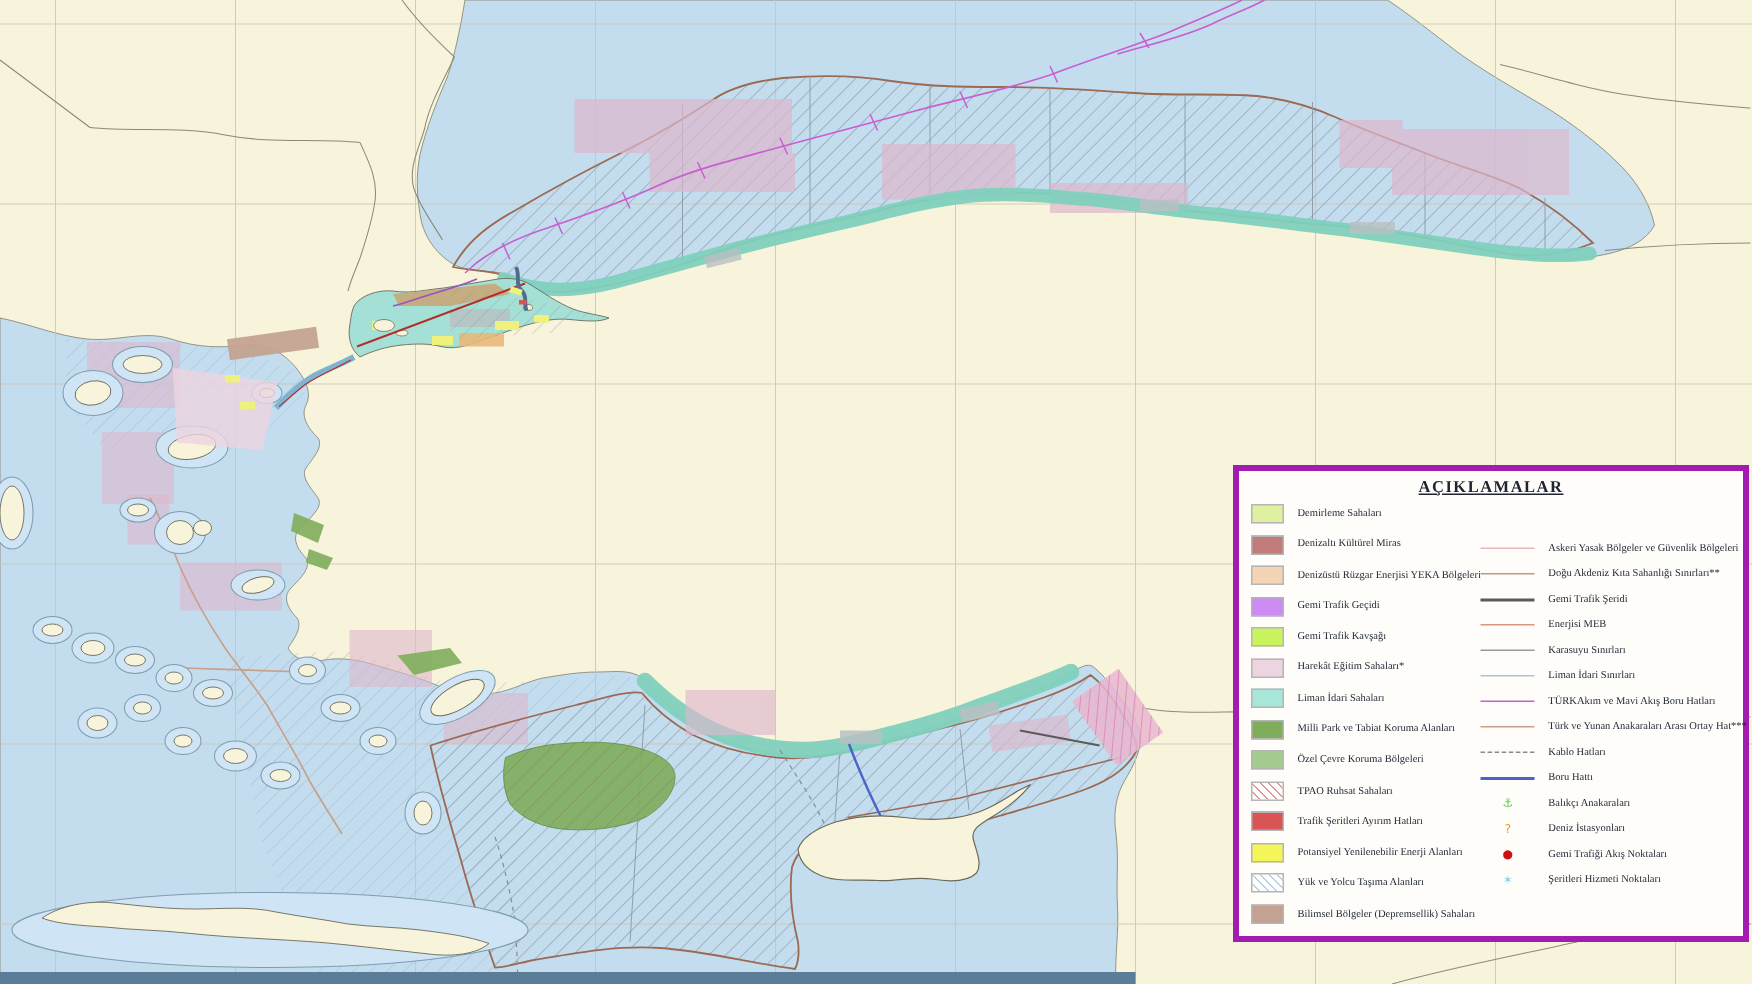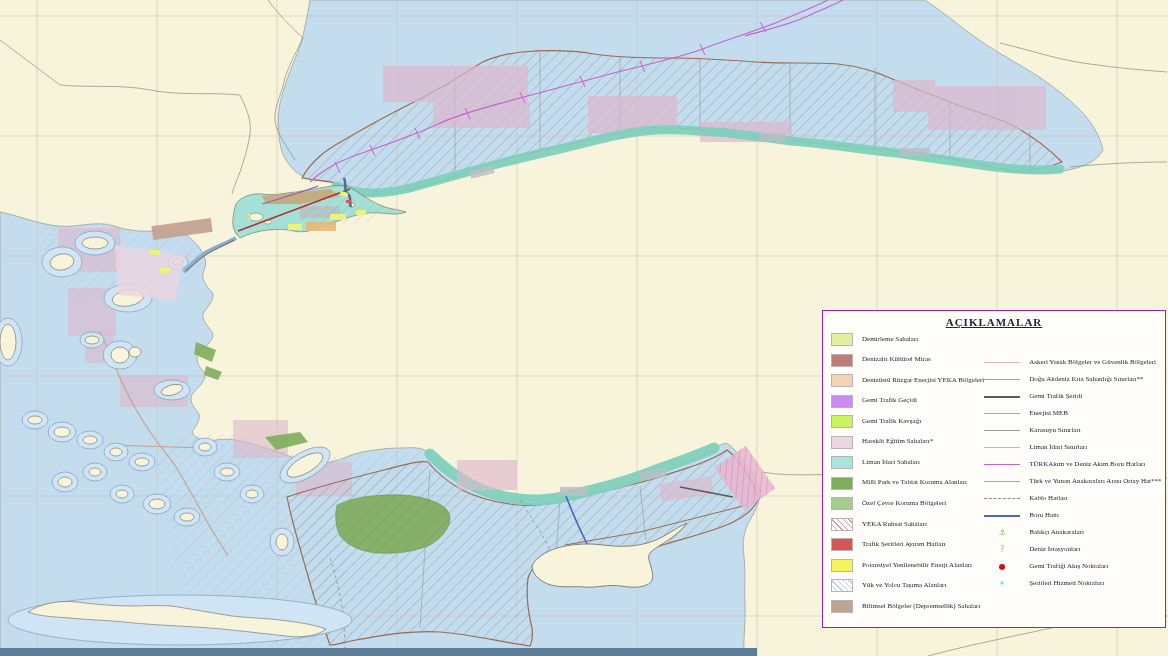--- a/index.html
+++ b/index.html
@@ -2,21 +2,21 @@
 <html><head>
 <meta charset="utf-8">
 <style>
   html,body{margin:0;padding:0;background:#e8e8e8;}
   .stage{position:relative;width:1168px;height:656px;overflow:hidden;background:#f8f4dc;
          font-family:"Liberation Serif",serif;}
   .stage svg{position:absolute;left:0;top:0;}
 
   
   .legend{position:absolute;left:822px;top:310px;width:344px;height:318px;
-          background:#fffdfa;border:1px solid #a21caf;box-sizing:border-box;
+          background:#fffdfa;border:4px solid #a21caf;box-sizing:border-box;
           padding:3px 8px 6px 8px;color:#1f2433;}
   .legend-title{text-align:center;font-weight:bold;font-size:11px;letter-spacing:1px;
                 text-decoration:underline;margin:2px 0 3px 0;}
   .legend-cols{display:flex;height:284px;}
   .col{display:flex;flex-direction:column;justify-content:space-between;}
   .col.areas{flex:0 0 47%;}
   .col.markers{flex:1;justify-content:center;}
   .lrow{display:flex;align-items:center;gap:9px;height:17px;}
   .swatch{width:22px;height:13px;border:1px solid #b5b5b5;flex:none;box-sizing:border-box;}
   .lsample{width:36px;flex:none;display:flex;align-items:center;justify-content:center;}
@@ -320,21 +320,21 @@
           <div class="lrow">
             <span class="swatch" style="background: rgb(127, 173, 92);"></span>
             <span class="lbl">Milli Park ve Tabiat Koruma Alanları</span>
           </div>
           <div class="lrow">
             <span class="swatch" style="background: rgb(166, 203, 142);"></span>
             <span class="lbl">Özel Çevre Koruma Bölgeleri</span>
           </div>
           <div class="lrow">
             <span class="swatch" style="background: repeating-linear-gradient(45deg, rgb(255, 255, 255) 0px, rgb(255, 255, 255) 3px, rgb(224, 152, 152) 3px, rgb(224, 152, 152) 4px);"></span>
-            <span class="lbl">YEKA Ruhsat Sahaları</span>
+            <span class="lbl">TPAO Ruhsat Sahaları</span>
           </div>
           <div class="lrow">
             <span class="swatch" style="background: rgb(217, 85, 85);"></span>
             <span class="lbl">Trafik Şeritleri Ayırım Hatları</span>
           </div>
           <div class="lrow">
             <span class="swatch" style="background: rgb(243, 245, 89);"></span>
             <span class="lbl">Potansiyel Yenilenebilir Enerji Alanları</span>
           </div>
           <div class="lrow">
@@ -380,21 +380,21 @@
           <div class="lrow">
             <span class="lsample">
               <span class="lline" style="border-top: 1px solid rgb(168, 196, 220);"></span>
             </span>
             <span class="lbl">Liman İdari Sınırları</span>
           </div>
           <div class="lrow">
             <span class="lsample">
               <span class="lline" style="border-top: 1px solid rgb(199, 95, 208);"></span>
             </span>
-            <span class="lbl">TÜRKAkım ve Deniz Akım Boru Hatları</span>
+            <span class="lbl">TÜRKAkım ve Mavi Akış Boru Hatları</span>
           </div>
           <div class="lrow">
             <span class="lsample">
               <span class="lline" style="border-top: 1px solid rgb(200, 160, 136);"></span>
             </span>
             <span class="lbl">Türk ve Yunan Anakaraları Arası Ortay Hat***</span>
           </div>
           <div class="lrow">
             <span class="lsample">
               <span class="lline" style="border-top: 1px dashed rgb(138, 138, 138);"></span>

